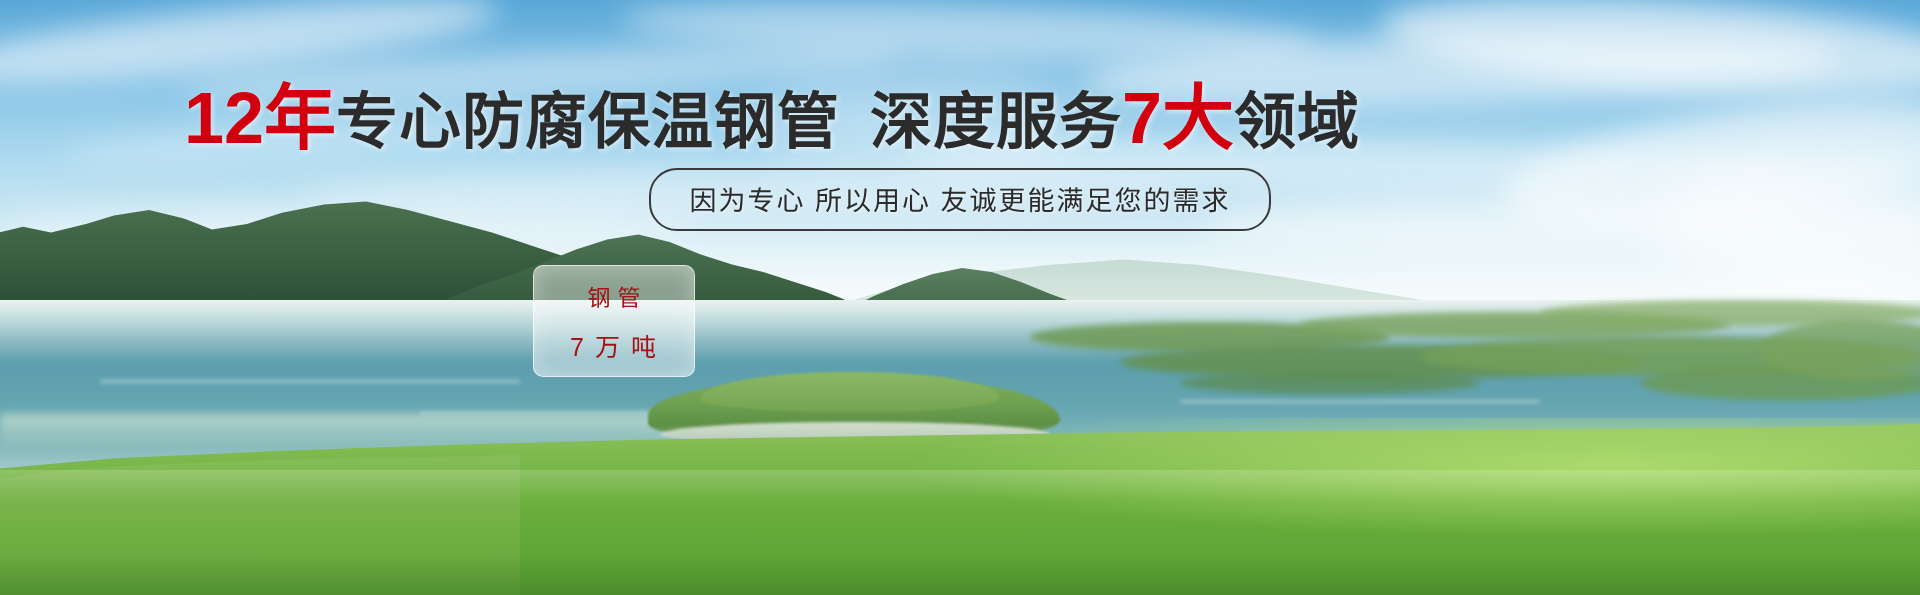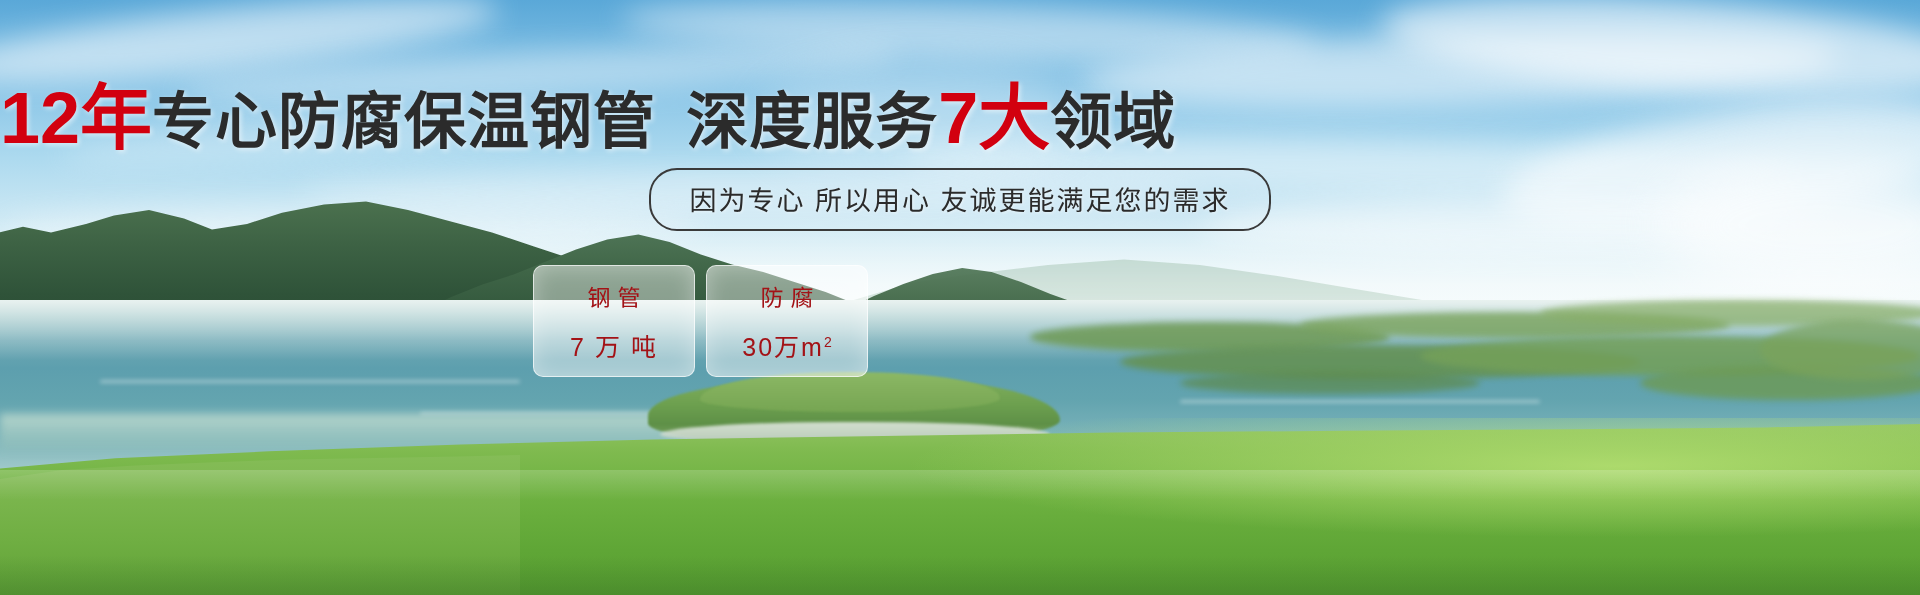--- a/index.html
+++ b/index.html
@@ -177,21 +177,21 @@
   
   .shore{
     position:absolute;left:0;top:414px;width:760px;height:36px;
     background:linear-gradient(180deg,rgba(200,224,210,.8),rgba(150,190,160,.15));
     filter:blur(4px);
   }
 
   
   .headline{
     position:absolute;left:0;top:82px;width:1544px;
-    text-align:left;white-space:nowrap;
+    text-align:center;white-space:nowrap;
     font-size:62px;font-weight:bold;line-height:1;
     letter-spacing:1px;
     text-shadow:2px 2px 5px rgba(255,255,255,.55);
   }
   .headline .dark{color:#2b2b2b;}
   .headline .red{color:#d2000f;font-size:72px;letter-spacing:0;}
   .headline .gap{display:inline-block;width:30px;}
 
   .subtitle-wrap{
     position:absolute;left:0;top:168px;width:1920px;
@@ -203,21 +203,21 @@
     padding:9px 38px 11px;
     font-size:27px;color:#2b2b2b;letter-spacing:2px;
     white-space:nowrap;
     background:rgba(255,255,255,0.04);
     text-shadow:1px 1px 3px rgba(255,255,255,.5);
   }
 
   
   .cards{
     position:absolute;left:533px;top:265px;
-    display:flex;gap:11px;
+    display:flex;gap:0;
   }
   .card{
     width:160px;height:110px;
     border-radius:10px;
     background:rgba(255,255,255,0.42);
     border:1px solid rgba(255,255,255,0.72);
     box-shadow:inset 0 0 22px rgba(255,255,255,.35);
     display:flex;flex-direction:column;
     align-items:center;justify-content:center;
     gap:14px;
@@ -295,21 +295,17 @@
     <div class="subtitle">因为专心 所以用心  友诚更能满足您的需求</div>
   </div>
 
   <div class="cards">
 
     <div class="card">
       <div class="card-title">钢管</div>
       <div class="card-value"><span>7 万 吨</span><sup></sup></div>
     </div>
 
-    <div class="card">
-      <div class="card-title">防腐</div>
-      <div class="card-value"><span>30万m</span><sup>2</sup></div>
-    </div>
 
 
   </div>
 
 </div>
 
 </body></html>

